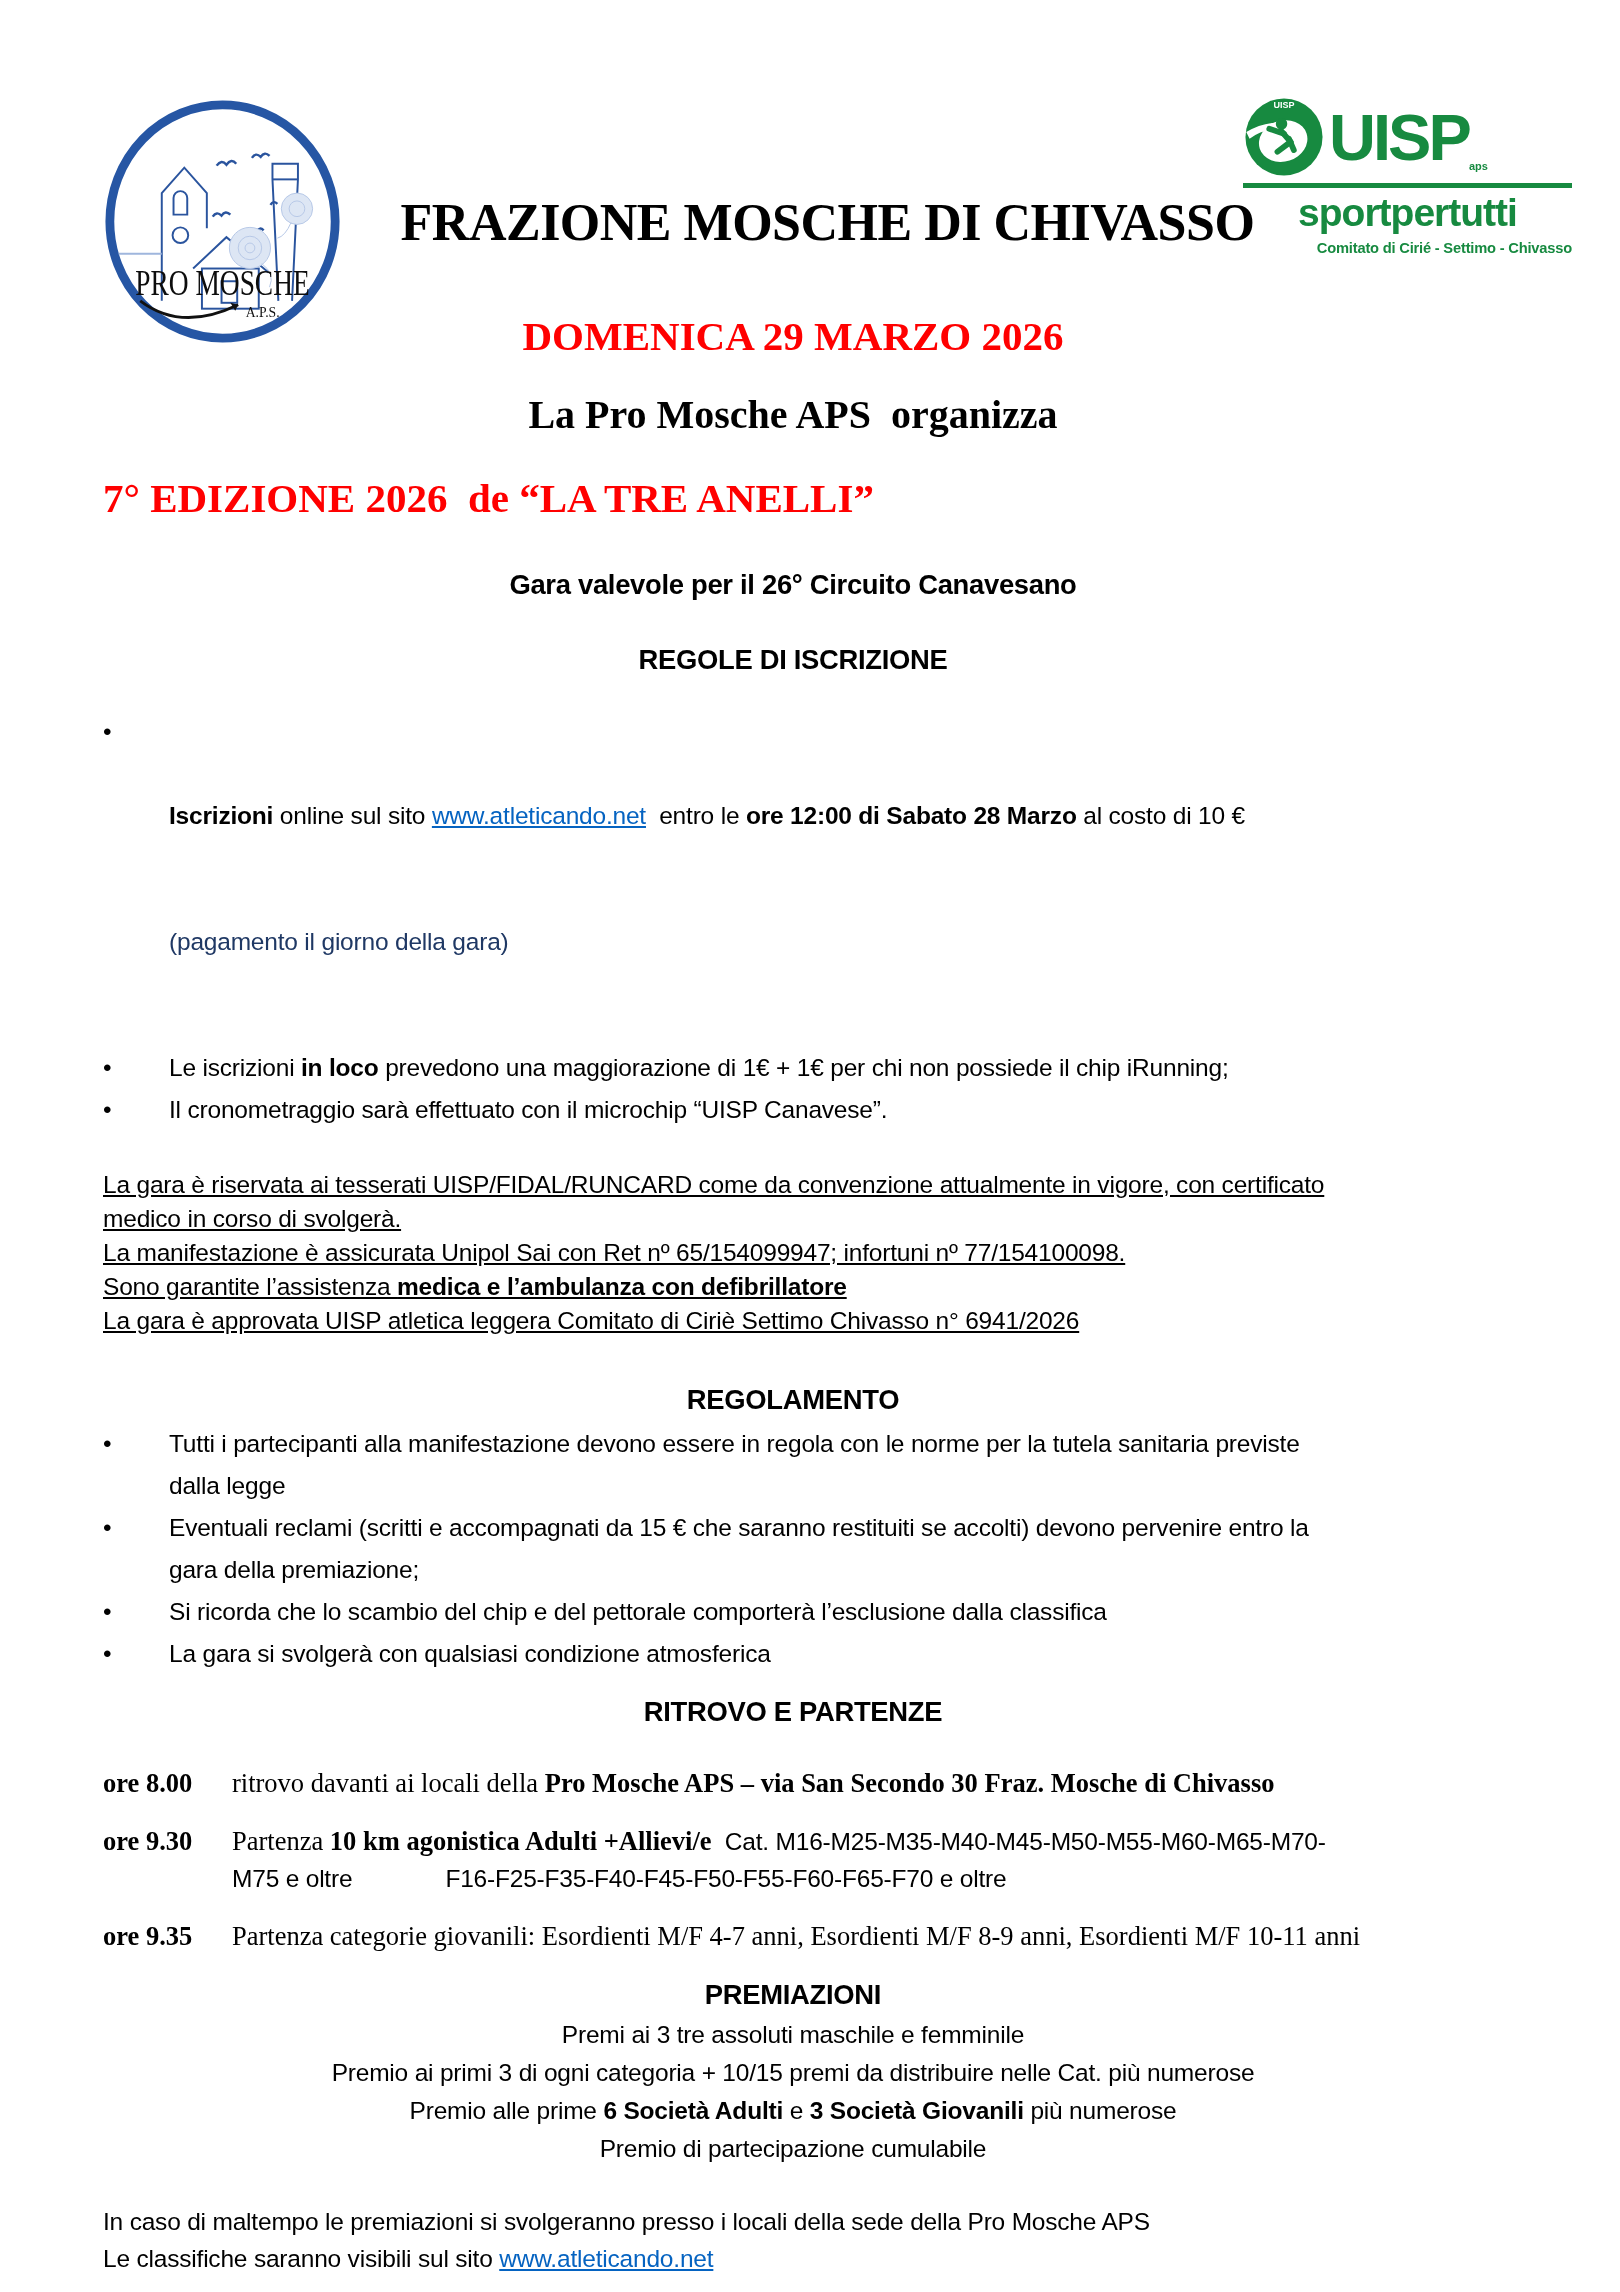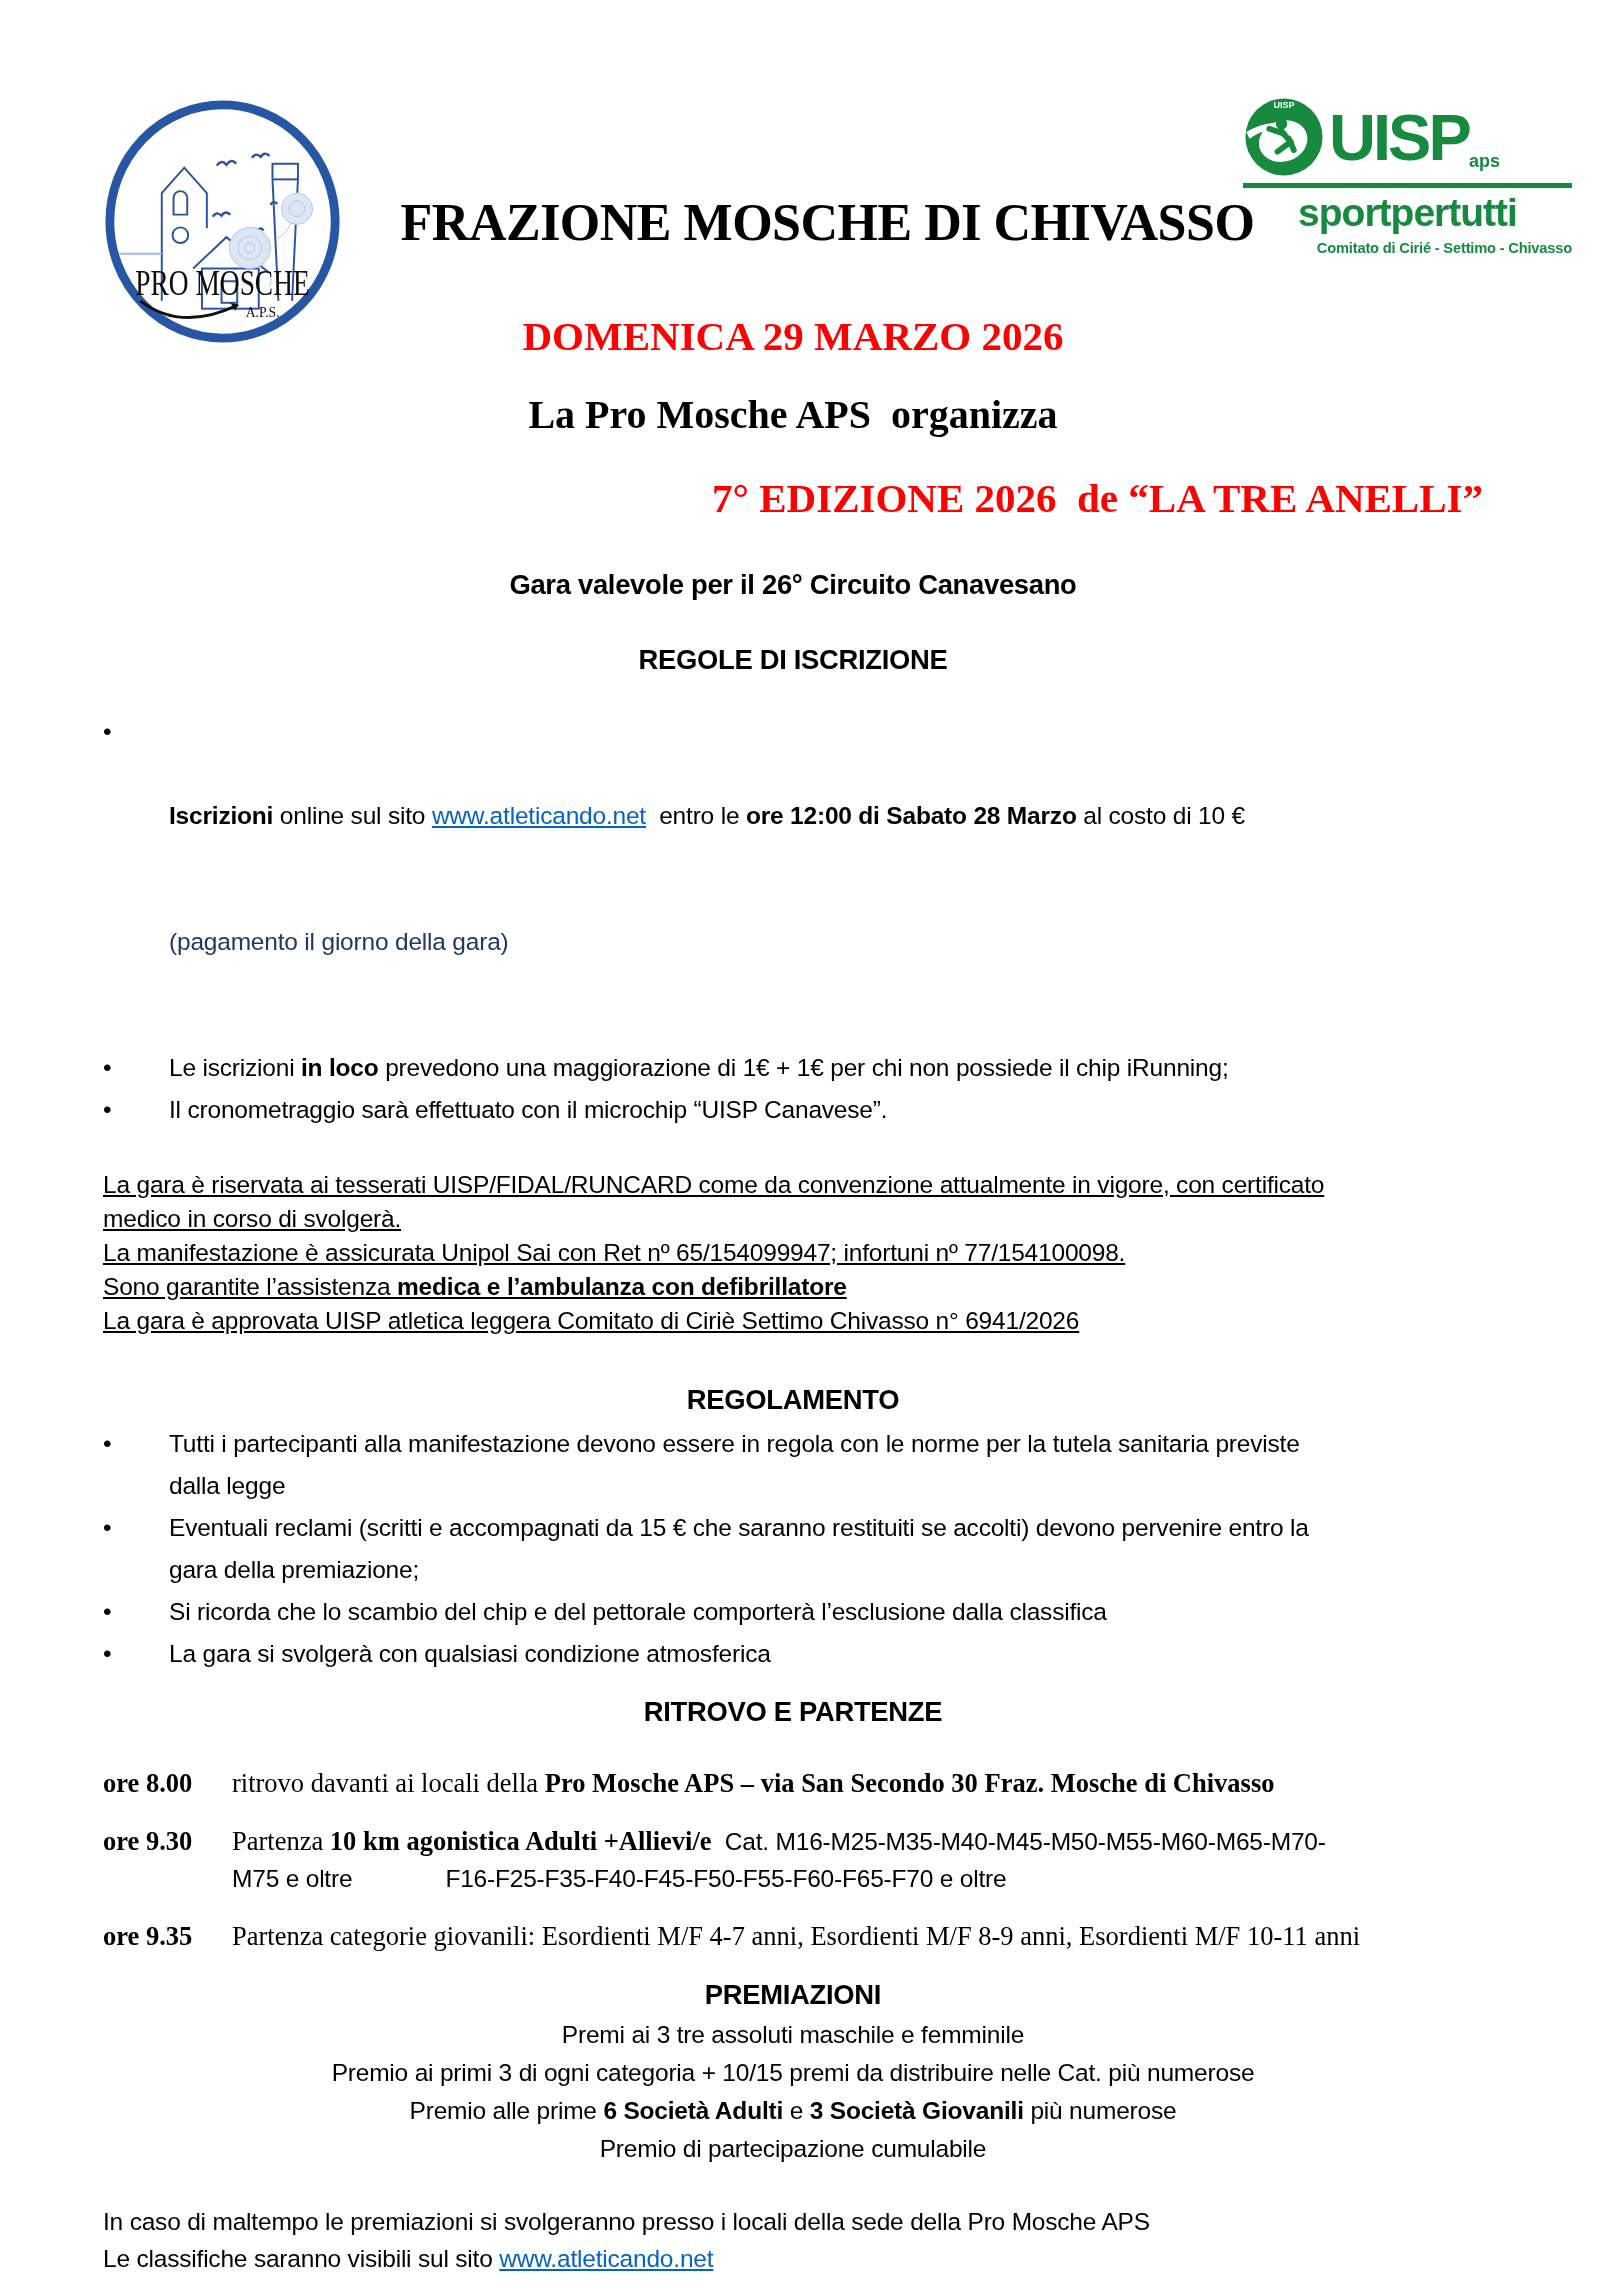--- a/index.html
+++ b/index.html
@@ -15,31 +15,31 @@
   .navy { color:#1f3864; }
   .link { color:#0563c1; text-decoration:underline; cursor:pointer; }
   .prewrap { white-space:pre-wrap; }
 
   
   .logo-promosche { position:absolute; left:103px; top:98px; width:240px; height:247px; }
   .logo-uisp { position:absolute; left:1243px; top:96px; width:329px; }
   .uisp-row1 { display:flex; align-items:center; }
   .uisp-circle { width:82px; height:82px; flex:none; }
   .uisp-brand { font-size:65px; font-weight:bold; color:#178a40; letter-spacing:-2.9px; line-height:1; margin-left:3.9px; }
-  .uisp-aps { font-size:18px; font-weight:bold; color:#178a40; letter-spacing:0; align-self:flex-end; margin-bottom:5.9px; }
+  .uisp-aps { font-size:11px; font-weight:bold; color:#178a40; letter-spacing:0; align-self:flex-end; margin-bottom:5.9px; }
   .uisp-line { height:4.9px; background:#178a40; margin:4.9px 0 3.9px 0; width:100%; }
   .uisp-tagline { font-size:39px; font-weight:bold; color:#178a40; letter-spacing:-1px; line-height:1.1; text-align:center; }
   .uisp-committee { font-size:14.7px; font-weight:bold; color:#178a40; text-align:right; margin-top:5.9px; letter-spacing:-0.2px; }
 
   
   .main-title { margin:194px 0 0 69px; font-family:"Liberation Serif", serif; font-weight:bold;
                 font-size:52px; line-height:1.12; text-align:center; letter-spacing:-0.5px; }
   .date-line { margin-top:61px; font-family:"Liberation Serif", serif; font-weight:bold; font-size:41px; line-height:1.15; text-align:center; }
   .organizer-line { margin-top:32px; font-family:"Liberation Serif", serif; font-weight:bold; font-size:40px; line-height:1.15; text-align:center; }
-  .edition-line { margin-top:37px; font-family:"Liberation Serif", serif; font-weight:bold; font-size:41px; line-height:1.15; text-align:right; }
+  .edition-line { margin-top:37px; font-family:"Liberation Serif", serif; font-weight:bold; font-size:41px; line-height:1.15; text-align:left; }
   .circuit-line { margin-top:46px; font-weight:bold; font-size:27.4px; line-height:1.15; text-align:center; letter-spacing:-0.3px; }
   .section-heading { font-weight:bold; font-size:27.4px; line-height:1.15; text-align:center; letter-spacing:-0.3px; }
   .h-regole { margin-top:44px; }
   .h-regolamento { margin-top:46px; }
   .h-ritrovo { margin-top:21.6px; }
   .h-premiazioni { margin-top:24.5px; }
 
   
   .body-size { font-size:24.5px; letter-spacing:-0.2px; }
   .blist { margin-top:35px; line-height:42px; }

